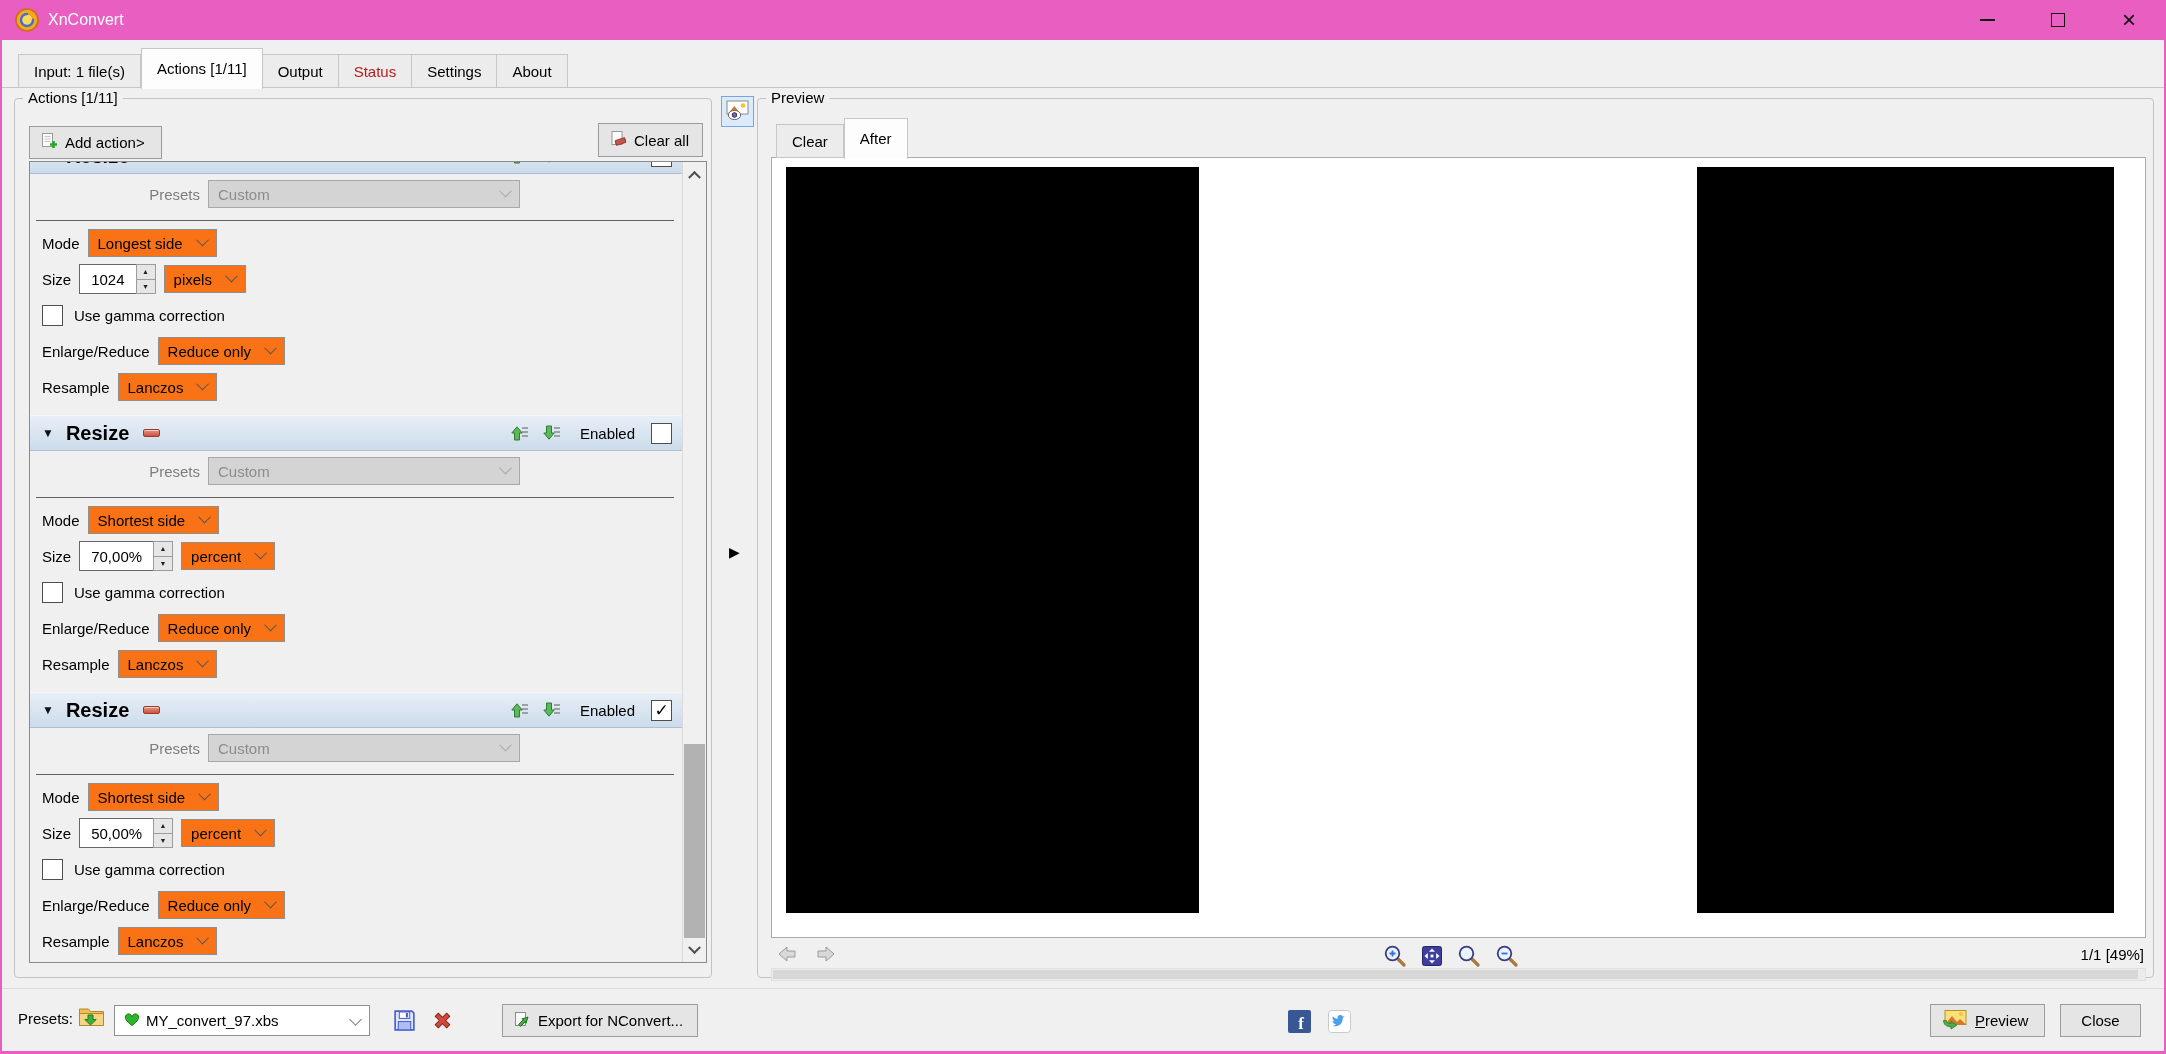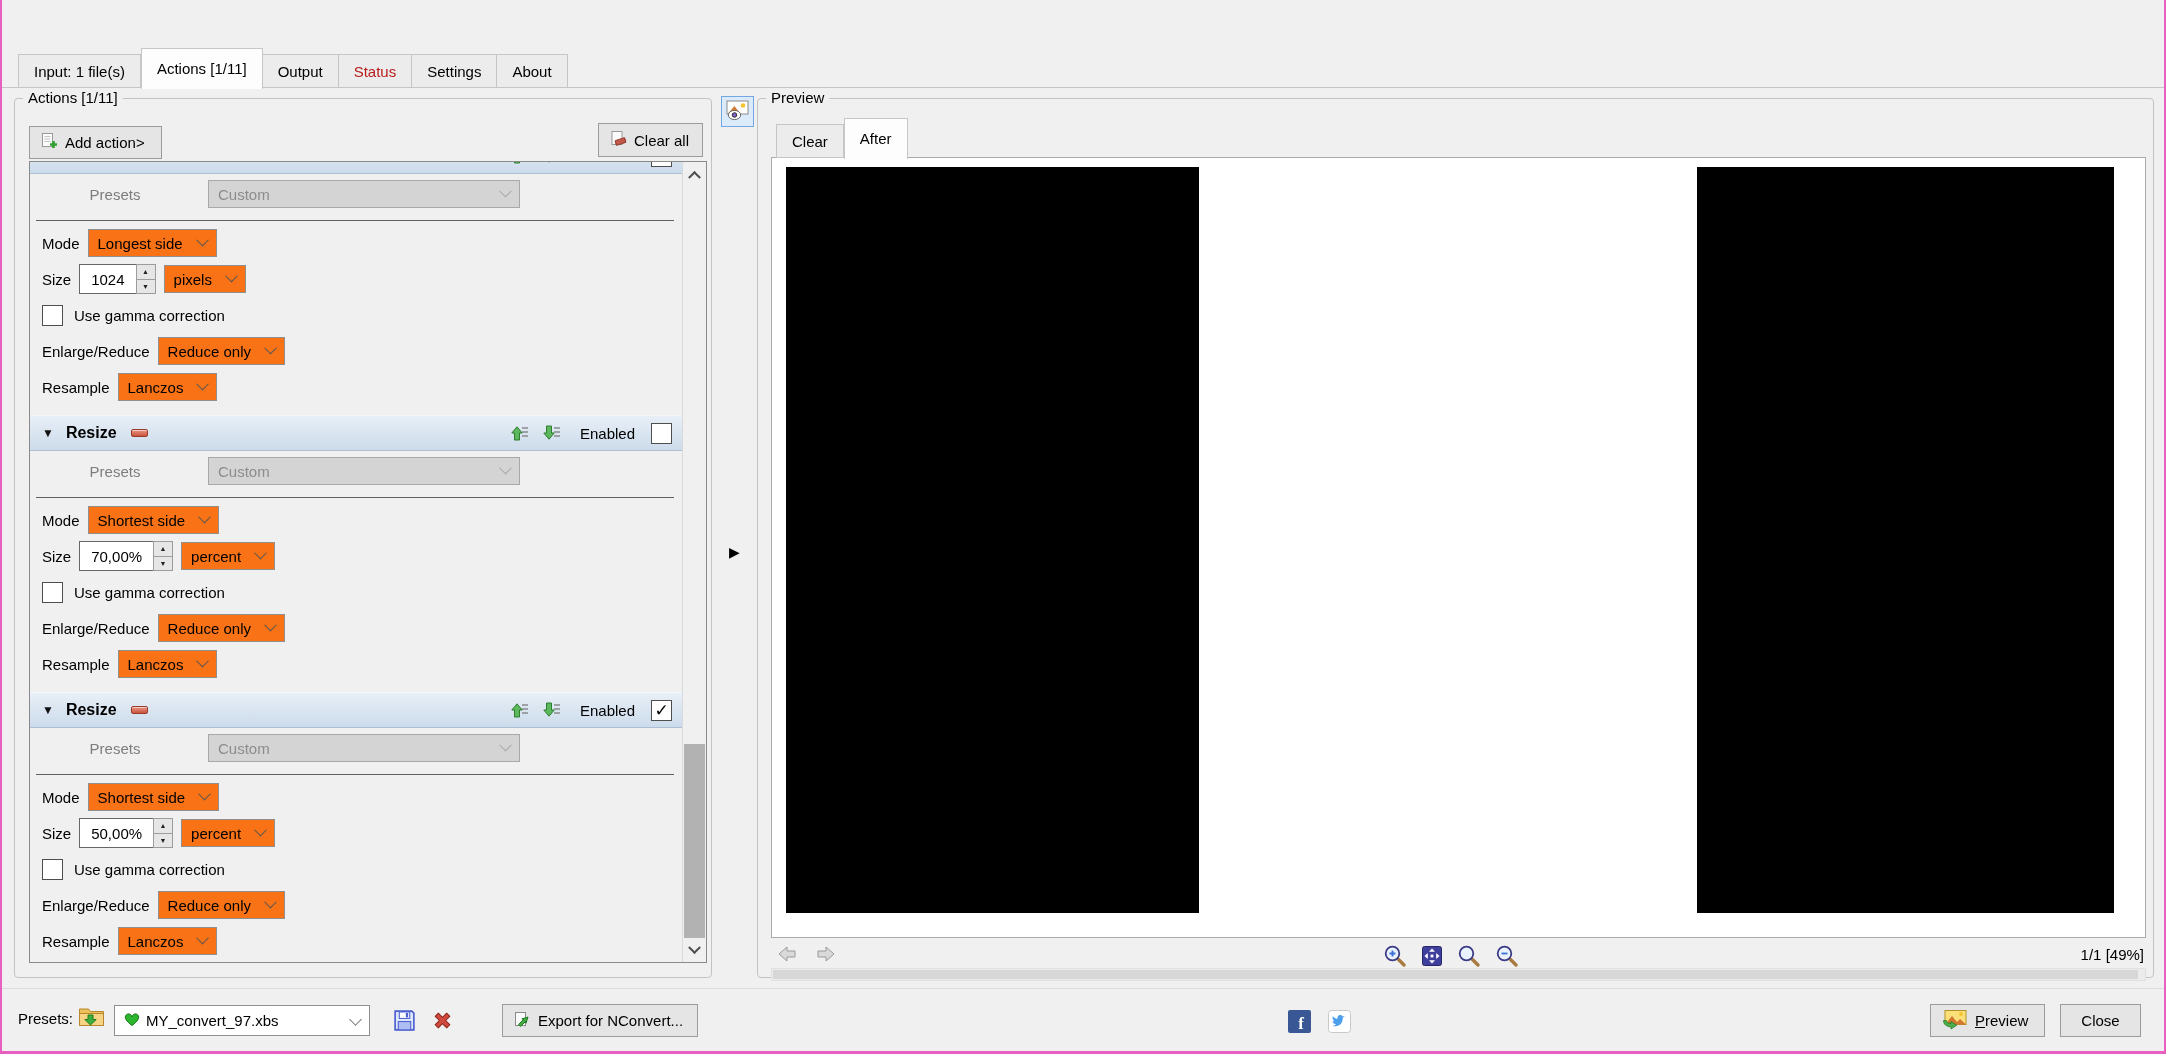--- a/index.html
+++ b/index.html
@@ -47,32 +47,32 @@
   #vscroll-up { top:0; } #vscroll-down { bottom:0; }
   .chev-up   { width:9px; height:9px; border-left:2px solid #4f4f4f; border-top:2px solid #4f4f4f; transform:rotate(45deg) translate(2px,2px); }
   .chev-down { width:9px; height:9px; border-left:2px solid #4f4f4f; border-top:2px solid #4f4f4f; transform:rotate(225deg) translate(2px,2px); }
   #vscroll-thumb { position:absolute; left:1px; right:1px; top:582px; height:194px; background:#b2b2b2; }
 
   
   .action-header { height:36px; display:flex; align-items:center; gap:12px; padding:0 10px 0 12px;
                    background:linear-gradient(#e8eff7,#ccdbeb); border-top:1px solid #f3f7fb; border-bottom:1px solid #aebfd4; }
   .action-block.partial .action-header { margin-top:-24px; }
   .tri { font-size:12px; color:#111; }
-  .atitle { font-weight:bold; font-size:16px; }
+  .atitle { font-weight:bold; font-size:20px; }
   .minus { width:17px; height:8px; border:1px solid #9a3a29; border-radius:2px; background:linear-gradient(#ea9383,#c9543f); box-shadow:inset 0 1px 0 rgba(255,255,255,.55); margin-left:2px; }
   .flex1 { flex:1; }
   .movebtn { display:flex; }
   .enlabel { margin:0 4px 0 6px; }
   .checkbox { width:21px; height:21px; background:#fff; border:1px solid #4e4e4e; display:flex; align-items:center; justify-content:center; flex:none; }
   .checkbox .mark { display:none; font-size:17px; font-weight:bold; line-height:1; }
   .checkbox.checked .mark { display:block; }
 
   .action-body { padding:4px 0 6px; }
   .presets-row { height:28px; margin-top:2px; display:flex; align-items:center; }
-  .plabel { width:170px; text-align:center; margin-right:8px; color:#7d7d7d; }
+  .plabel { width:170px; text-align:right; margin-right:8px; color:#7d7d7d; }
   .sep { border-top:1px solid #5f5f5f; margin:12px 8px 1px 6px; }
   .row { height:28px; margin:8px 0 8px 12px; display:flex; align-items:center; gap:8px; }
   .row.gamma { height:22px; margin:11px 0 11px 12px; gap:11px; }
 
   .combo { display:inline-flex; align-items:center; height:28px; padding:0 9px; background:#f97316; border:1px solid #8f8f8f; white-space:nowrap; }
   .combo .chev { width:9px; height:9px; border-left:1.6px solid #555; border-top:1.6px solid #555; transform:rotate(225deg) translate(1px,1px); margin-left:15px; margin-bottom:4px; }
   .combo.wide { width:312px; }
   .combo.wide .chev { margin-left:auto; }
   .combo.disabled { background:#d4d4d4; border-color:#a8a8a8; color:#8c8c8c; }
   .combo.disabled .chev { border-color:#a8a8a8; }
@@ -117,20 +117,37 @@
   #convert-btn { position:absolute; left:1928px; top:15px; height:33px; padding:0 16px 0 11px; }
   #convert-btn .lbl::first-letter { text-decoration:underline; }
   #close-btn { position:absolute; left:2049px; top:15px; width:81px; height:33px;margin-left:9px; }
   .ellipsis { overflow:hidden; text-overflow:ellipsis; white-space:nowrap; }
 </style>
 </head>
 <body>
 
 <div id="app">
 
+  <div class="titlebar">
+    <span class="app-logo">
+      <svg width="26" height="26" viewBox="0 0 26 26">
+        <circle cx="13" cy="13" r="11" fill="#f6a821" stroke="#c96f12" stroke-width="1.6"></circle>
+        <circle cx="13" cy="13" r="6" fill="#ffd95e" stroke="#e08c1d"></circle>
+        <path d="M13 7 a6 6 0 1 0 6 6" fill="none" stroke="#3a6fd8" stroke-width="2.4" stroke-linecap="round"></path>
+      </svg>
+    </span>
+    <span class="title-text">XnConvert</span>
+    <span class="win-btn" id="btn-min">
+        <span class="min-glyph"></span>
+      </span>
+    <span class="win-btn" id="btn-max">
+        <span class="max-glyph"></span>
+      </span>
+    <span class="win-btn" id="btn-close">×</span>
+  </div>
 
   <div class="tabrow">
     <span class="tab">Input: 1 file(s)</span>
     <span class="tab active">Actions [1/11]</span>
     <span class="tab">Output</span>
     <span class="tab disabled">Status</span>
     <span class="tab">Settings</span>
     <span class="tab">About</span>
   </div>
 

